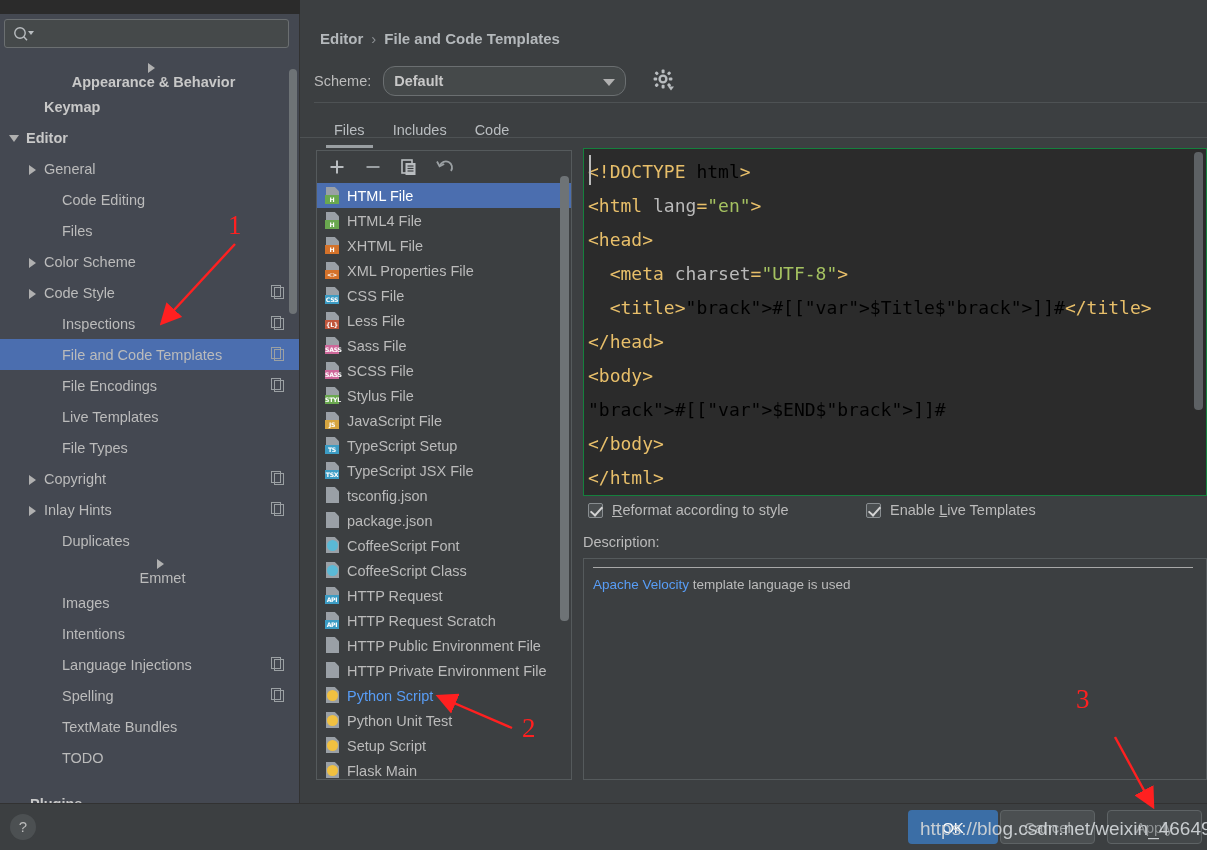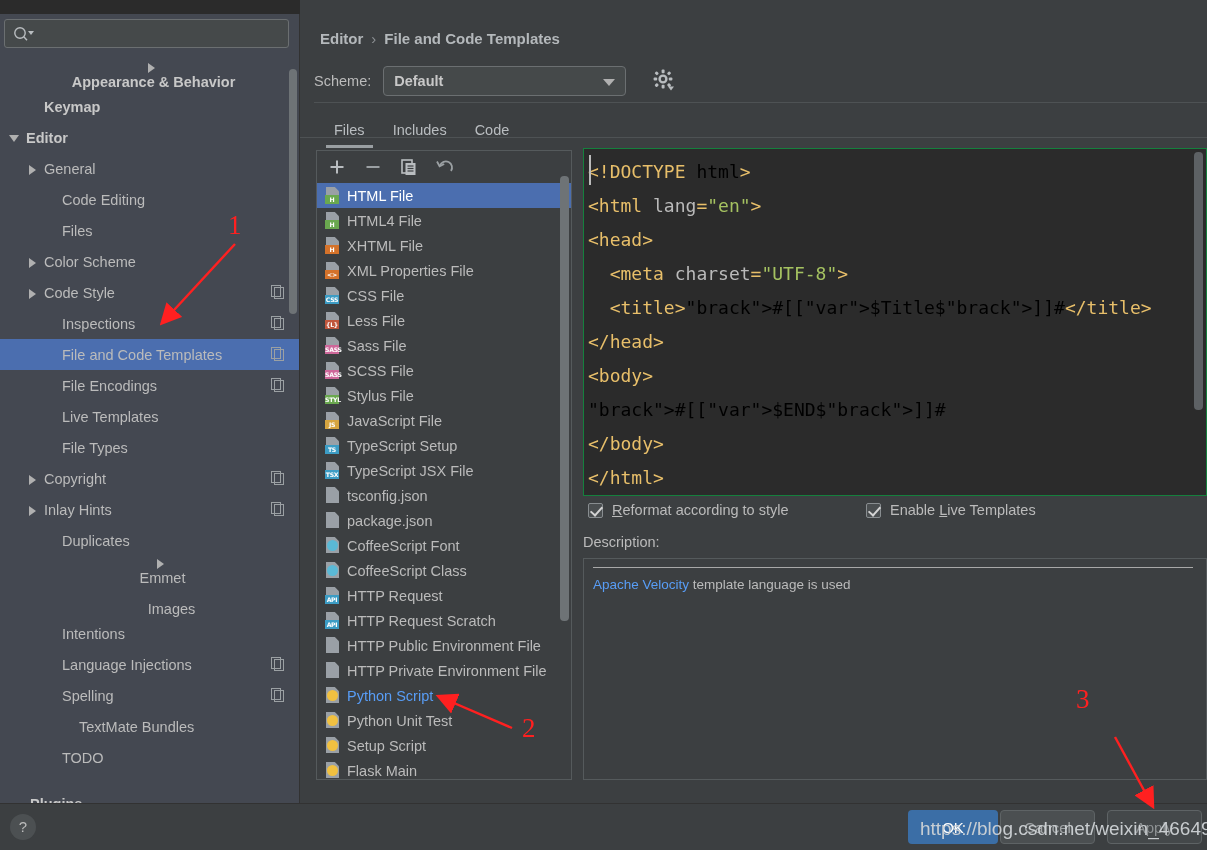--- a/index.html
+++ b/index.html
@@ -95,21 +95,21 @@
   }
   .bc-sep { color: #8d9194; font-weight: normal; }
 
   .scheme-row { position: absolute; left: 14px; top: 52px; display: flex; align-items: center; }
   .scheme-label { color: #bbbbbb; font-size: 14.5px; margin-right: 12px; }
   .combo {
     position: relative;
     width: 243px; height: 30px;
     background: #45494a;
     border: 1px solid #6b6f71;
-    border-radius: 4px;
+    border-radius: 12px;
     display: flex; align-items: center;
   }
   .combo-val { color: #c8c8c8; font-size: 14.5px; margin-left: 10px; font-weight: bold; }
   .combo-arrow {
     position: absolute; right: 10px; top: 12px;
     border-left: 6px solid transparent;
     border-right: 6px solid transparent;
     border-top: 7px solid #b0b0b0;
   }
   .gear { position: absolute; left: 353px; top: 55px; width: 22px; height: 22px; }
@@ -374,21 +374,21 @@
             </svg></span>
         </div>
         <div class="tree-row" style="padding-left: 44px;">
           <span class="tw"></span>
           <span class="tree-label">Duplicates</span>
         </div>
         <div class="tree-row" style="padding-left: 26px; flex-direction: column;">
           <span class="tw closed"></span>
           <span class="tree-label">Emmet</span>
         </div>
-        <div class="tree-row" style="padding-left: 44px; flex-direction: column;">
+        <div class="tree-row" style="padding-left: 44px;">
           <span class="tw"></span>
           <span class="tree-label">Images</span>
         </div>
         <div class="tree-row" style="padding-left: 44px;">
           <span class="tw"></span>
           <span class="tree-label">Intentions</span>
         </div>
         <div class="tree-row" style="padding-left: 44px;">
           <span class="tw"></span>
           <span class="tree-label">Language Injections</span>
@@ -398,21 +398,21 @@
             </svg></span>
         </div>
         <div class="tree-row" style="padding-left: 44px;">
           <span class="tw"></span>
           <span class="tree-label">Spelling</span>
           <span class="copy-badge"><svg width="14" height="14" viewBox="0 0 14 14">
               <rect x="0.5" y="0.5" width="9" height="11" fill="none" stroke="#9ba0a3" stroke-width="1"></rect>
               <rect x="3.5" y="2.5" width="9" height="11" fill="none" stroke="#9ba0a3" stroke-width="1"></rect>
             </svg></span>
         </div>
-        <div class="tree-row" style="padding-left: 44px; gap: 17px;">
+        <div class="tree-row" style="padding-left: 44px;">
           <span class="tw"></span>
           <span class="tree-label">TextMate Bundles</span>
         </div>
         <div class="tree-row" style="padding-left: 44px;">
           <span class="tw"></span>
           <span class="tree-label">TODO</span>
         </div>
       </div>
 
     <div class="plugins-peek">Plugins</div>

